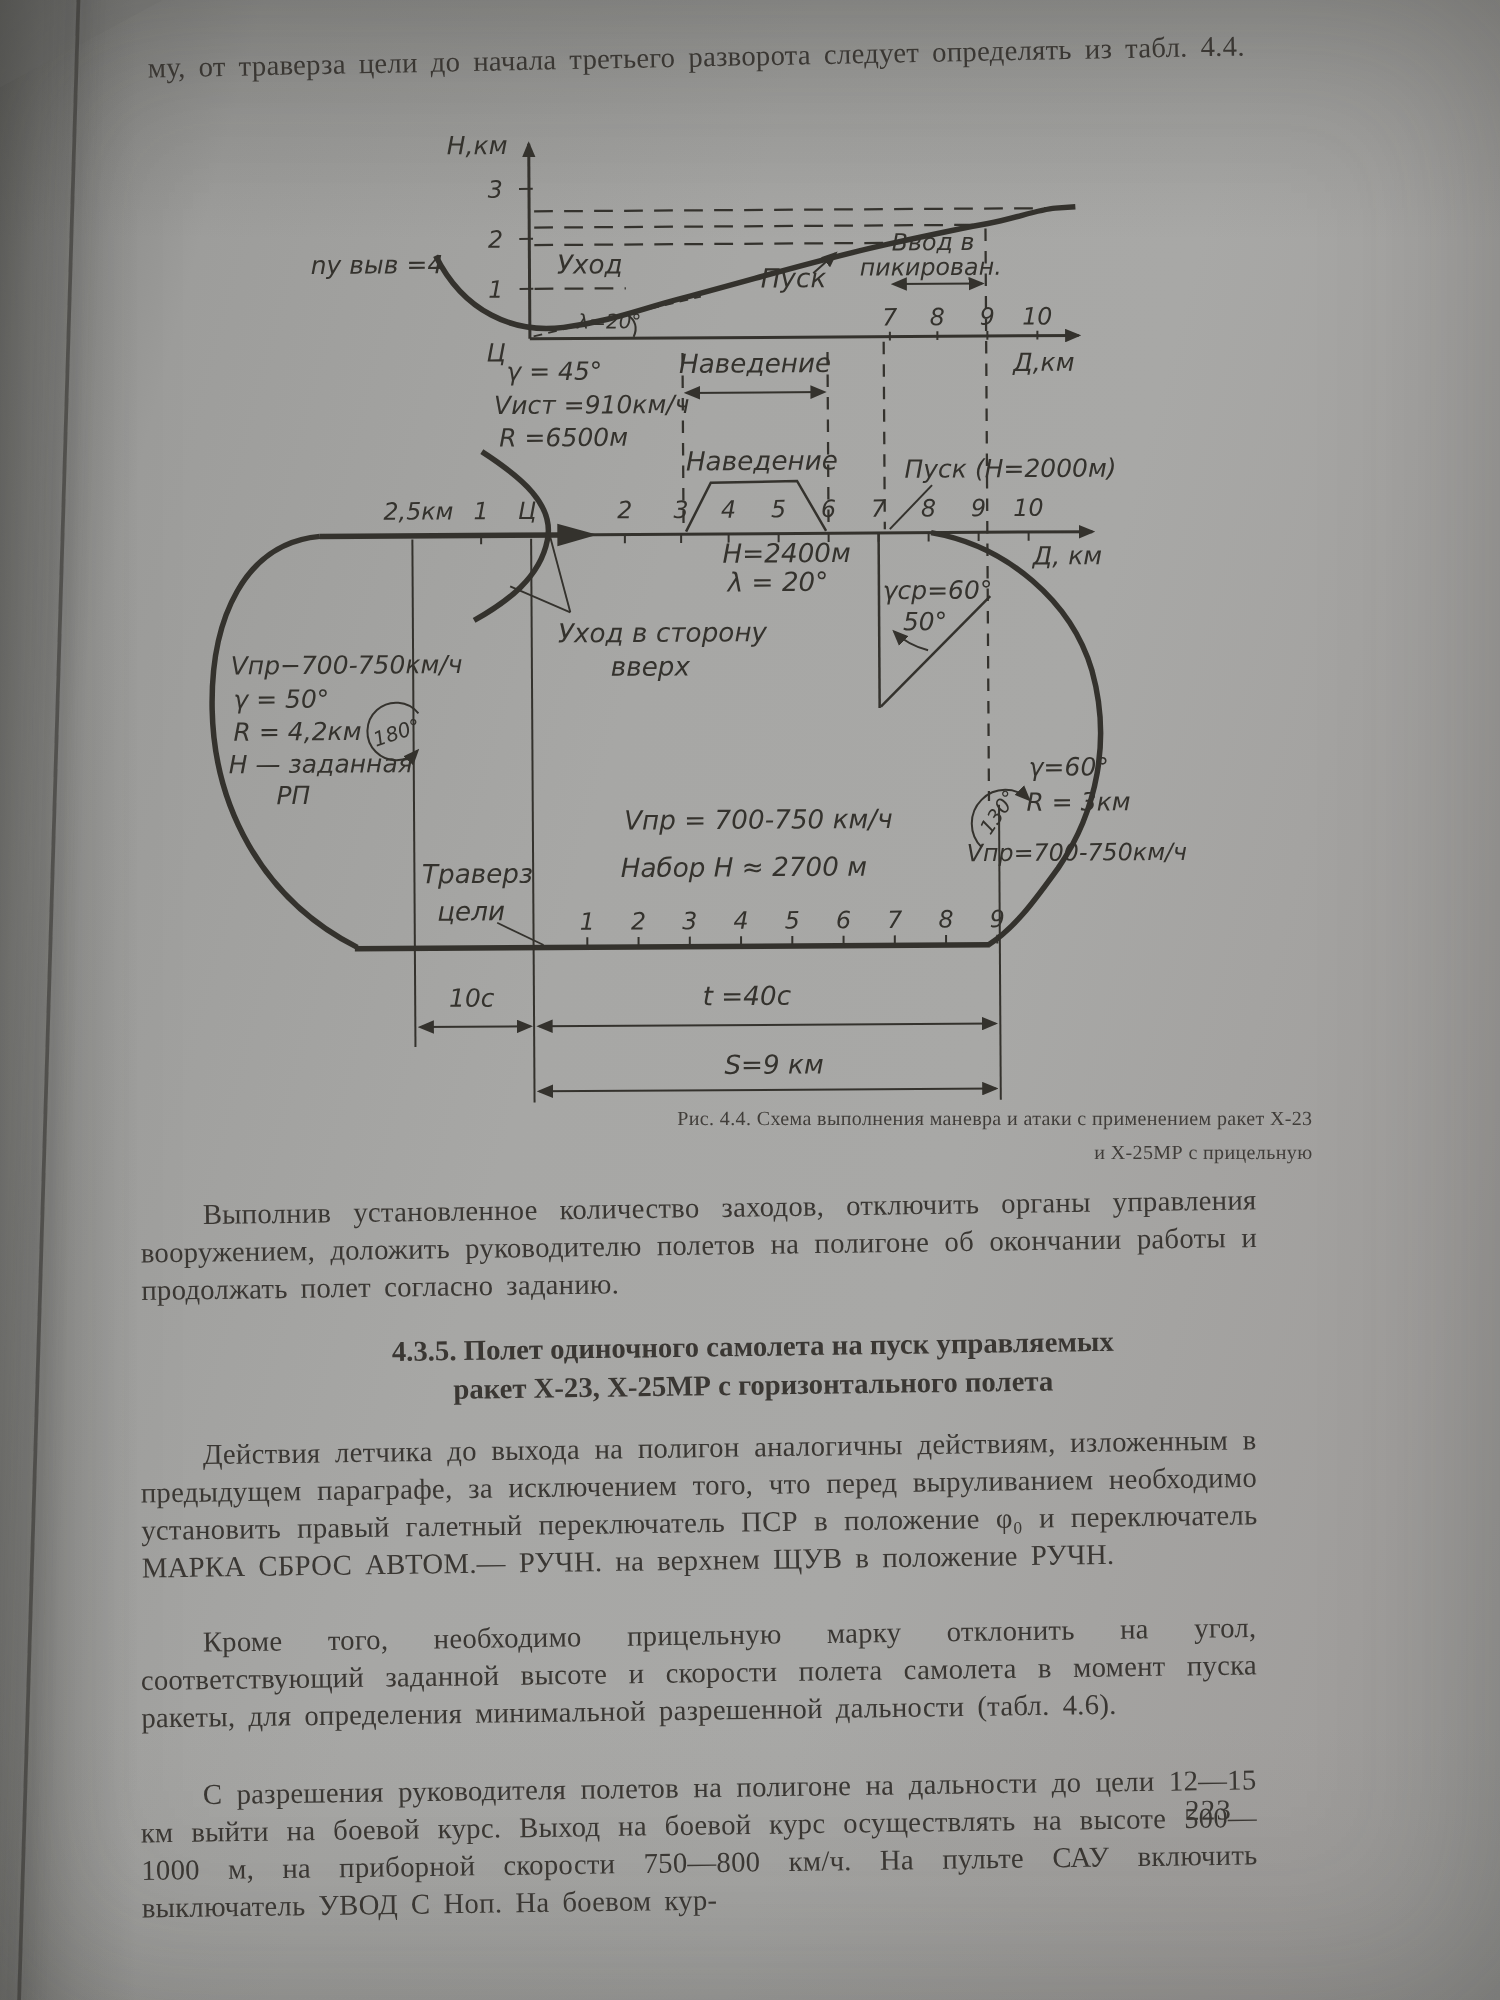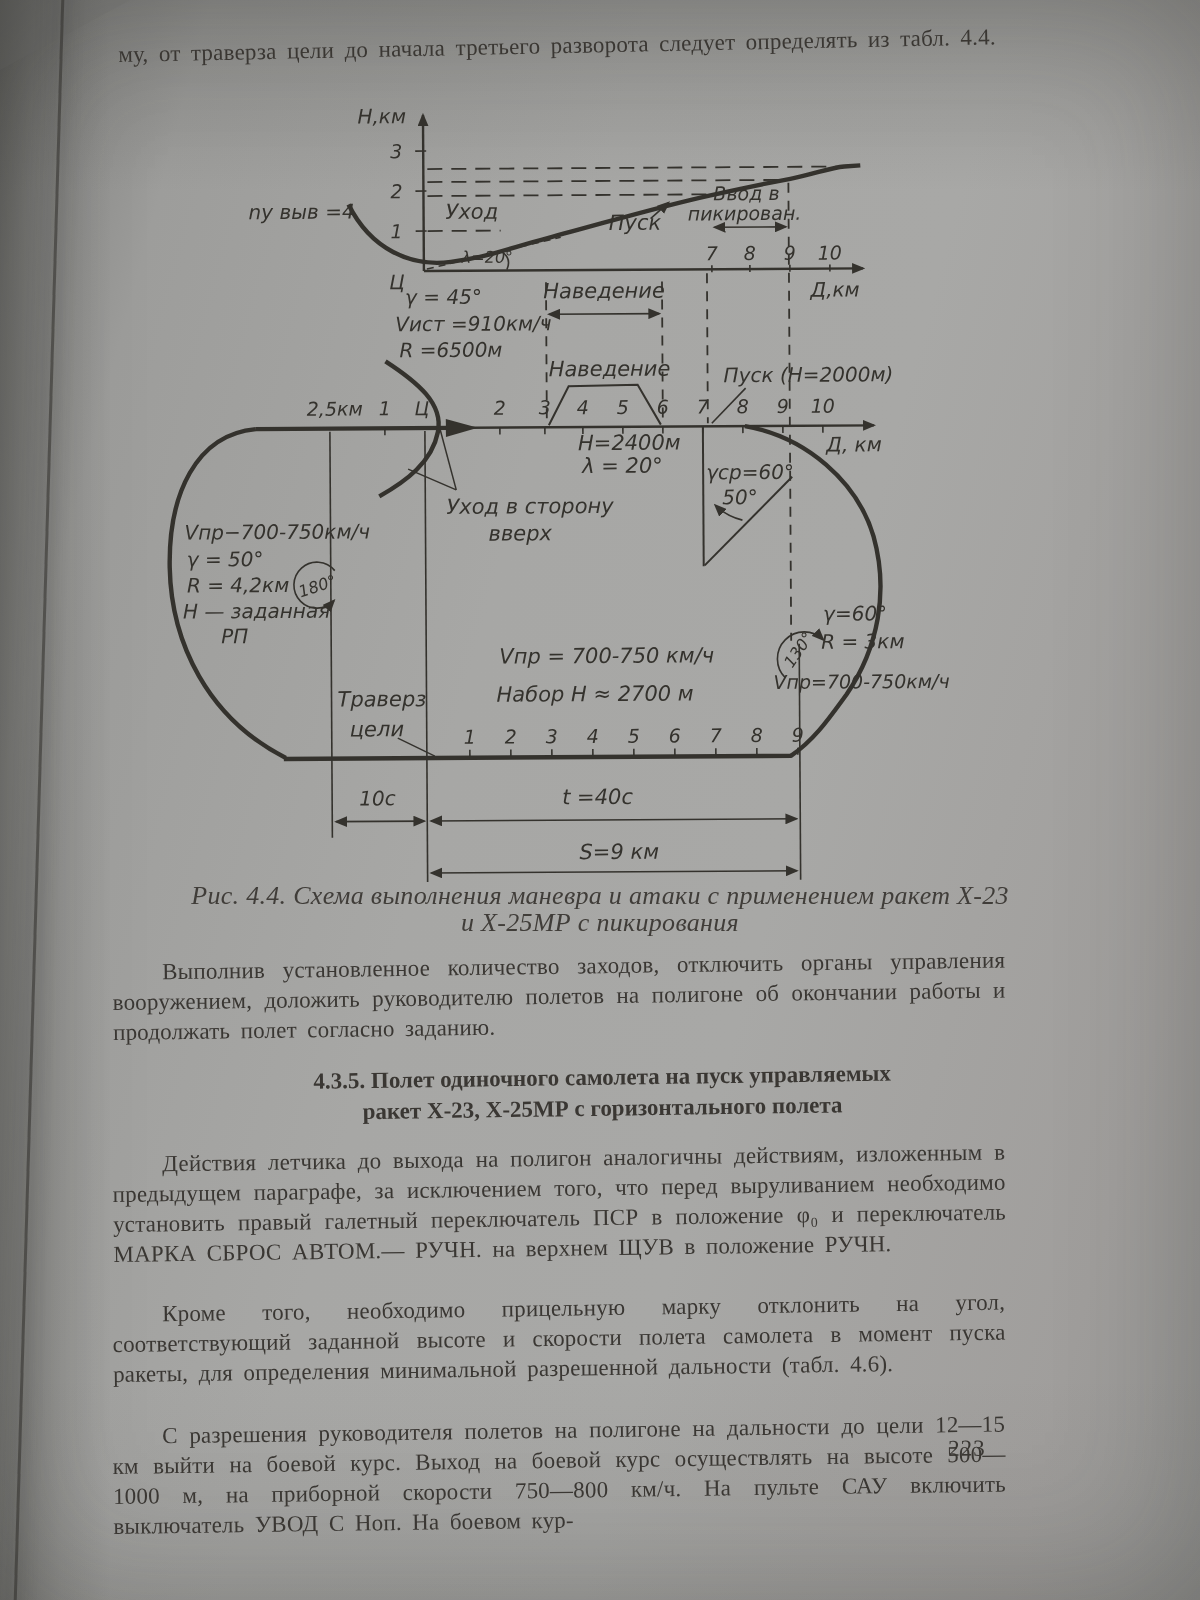--- a/index.html
+++ b/index.html
@@ -20,22 +20,22 @@
     box-shadow:6px 0 14px rgba(60,60,56,.25), -8px 0 16px rgba(50,50,46,.35);}
   .gutter-shade{position:absolute;left:0;top:0;width:110px;height:1600px;
     background:linear-gradient(to right, rgba(52,52,48,.38), rgba(52,52,48,.12) 55%, rgba(0,0,0,0));}
 
   .txt{position:absolute;text-align:justify;font-size:23px;line-height:30px;
     word-spacing:4.5px;letter-spacing:.2px;}
   .indent{text-indent:50px;}
   .tilt1{transform:rotate(-1.15deg);transform-origin:left top;}
   .tilt2{transform:rotate(-0.8deg);transform-origin:left top;}
   .heading{position:absolute;font-weight:bold;font-size:23px;line-height:31px;text-align:center;}
-  .caption{position:absolute;text-align:center;font-size:26px;line-height:27px;
-    color:#403d39;letter-spacing:.3px;font-style:italic;}
+  .caption{position:absolute;text-align:right;font-size:16px;line-height:27px;
+    color:#403d39;letter-spacing:.3px;}
   .pagenum{position:absolute;font-size:23px;letter-spacing:1px;}
 
   svg{position:absolute;left:0;top:0;transform:rotate(-0.35deg);}
   svg text{font-family:"DejaVu Sans", sans-serif;font-style:italic;fill:#34322d;}
   .t21{font-size:21px;}
   .t20{font-size:20px;}
   .t19{font-size:19px;}
   .t16{font-size:16px;}
   .stroke{stroke:#34322d;fill:none;}
   .w44{stroke-width:4.4px;}
@@ -217,21 +217,21 @@
       <text class="t21" x="336" y="705">Траверз</text>
       <text class="t21" x="348" y="735">цели</text>
       <text class="t20" x="357" y="804">10с</text>
       <text class="t21" x="560" y="804">t =40с</text>
       <text class="t21" x="577" y="859">S=9 км</text>
     </g>
   </svg>
 
   <div class="caption" style="left:150px;top:882px;width:900px;">
     <div>Рис. 4.4. Схема выполнения маневра и атаки с применением ракет Х-23</div>
-    <div>и Х-25МР с пикирования</div>
+    <div>и Х-25МР с прицельную</div>
   </div>
 
   <div class="txt indent tilt2" style="left:112px;top:958px;width:893px;">Выполнив установленное количество заходов, отключить органы управления вооружением, доложить руководителю полетов на полигоне об окончании работы и продолжать полет согласно заданию.</div>
 
   <div class="heading tilt2" style="left:152px;top:1068px;width:900px;">
     <div>4.3.5. Полет одиночного самолета на пуск управляемых</div>
     <div>ракет Х-23, Х-25МР с горизонтального полета</div>
   </div>
 
   <div class="txt indent tilt2" style="left:112px;top:1150px;width:893px;">Действия летчика до выхода на полигон аналогичны действиям, изложенным в предыдущем параграфе, за исключением того, что перед выруливанием необходимо установить правый галетный переключатель ПСР в положение φ₀ и переключатель МАРКА СБРОС АВТОМ.— РУЧН. на верхнем ЩУВ в положение РУЧН.</div>

